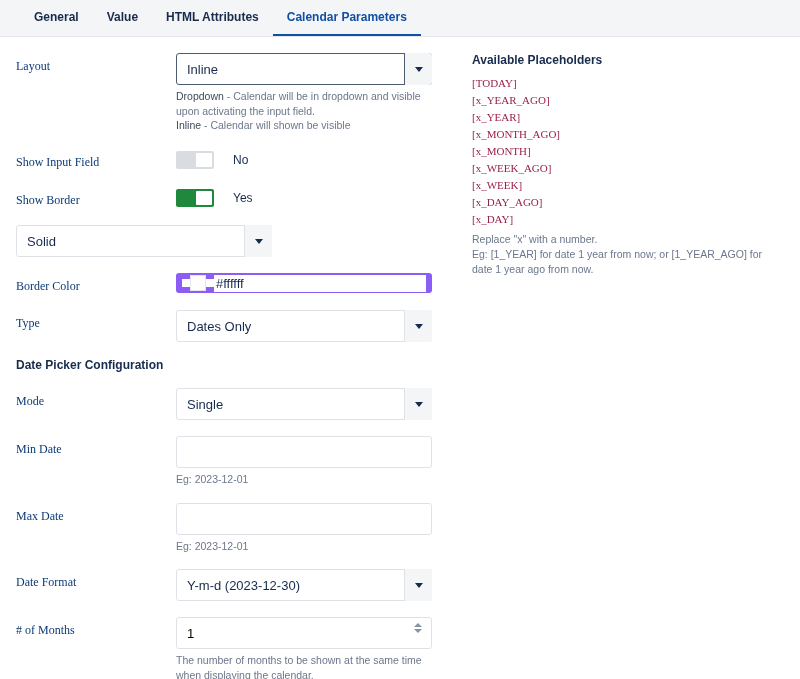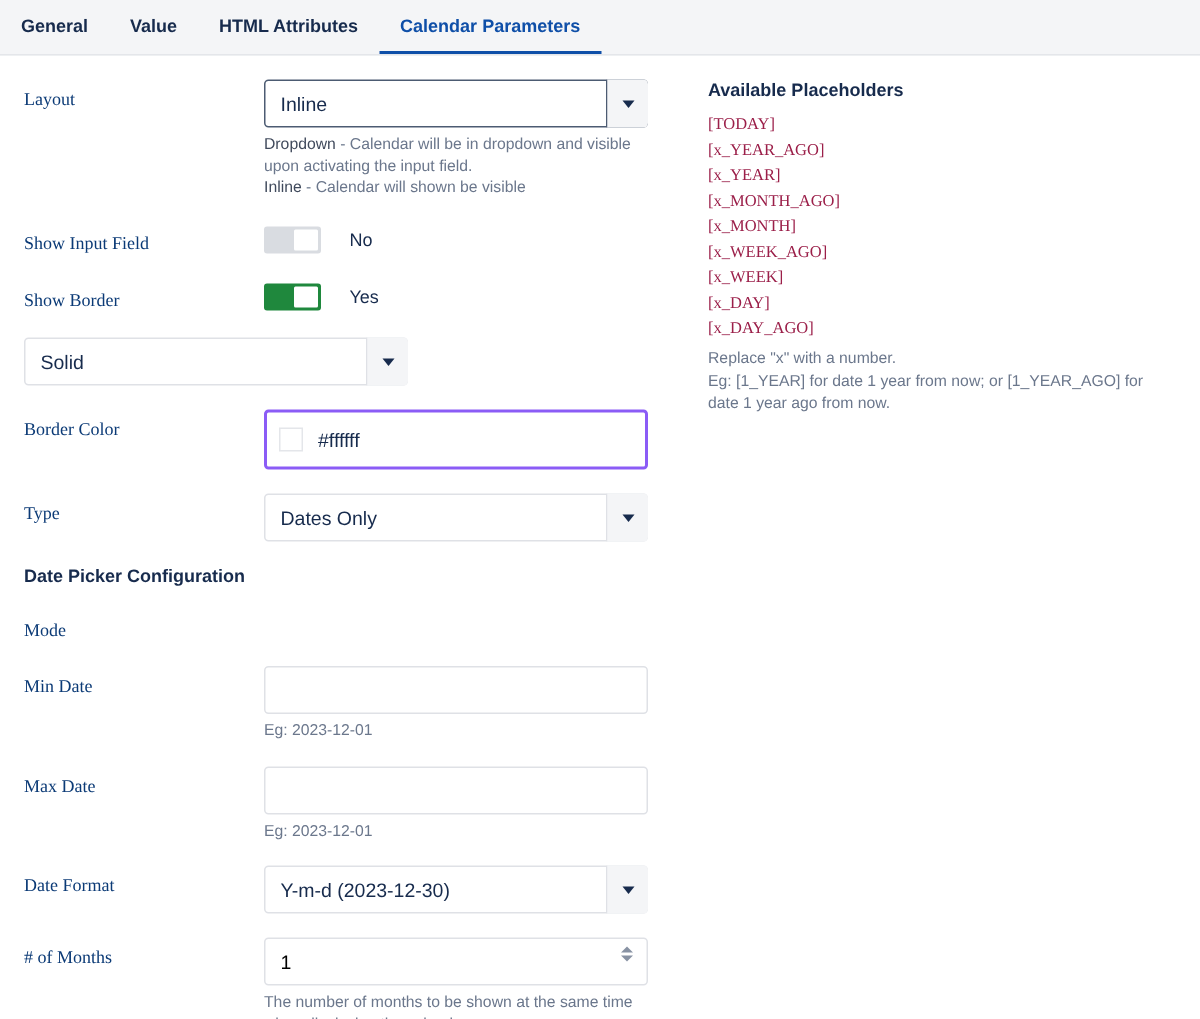--- a/index.html
+++ b/index.html
@@ -8,21 +8,21 @@
     font-family: -apple-system, BlinkMacSystemFont, "Segoe UI", Arial, sans-serif;
     font-size: 12px;
     color: #172b4d;
     background: #ffffff;
     width: 800px;
   }
   .tabs {
     display: flex;
     background: #f4f5f7;
     border-bottom: 1px solid #e4e6ea;
-    padding: 0 0;
+    padding: 0 20px;
     text-align: center;
   }
   .tab {
     padding: 10px 14px;
     font-size: 12px;
     font-weight: 600;
     color: #172b4d;
     cursor: pointer;
   }
   .tab.active {
@@ -145,22 +145,22 @@
     height: 32px;
     border: 1px solid #dfe1e6;
     border-radius: 3px;
     padding: 0 10px;
     font-size: 13px;
     color:#172b4d;
     background:#fff;
   }
   .color-input-wrap {
     width: 256px;
-    height: 40px;
-    border: 2px solid #8b5cf6;
+    height: 20px;
+    border: 6px solid #8b5cf6;
     border-radius: 3px;
     display: flex;
     align-items: center;
     background:#fff;
   }
   .swatch {
     width: 16px;
     height: 16px;
     border: 1px solid #e4e6ea;
     margin: 0 8px;
@@ -310,20 +310,30 @@
               <div class="chev"></div>
             </div>
         </div>
       </div>
     </div>
 
     <div class="section-title">Date Picker Configuration</div>
 
     <div class="row">
       <div class="label-col">Mode</div>
+      <div class="control-col">
+        <div class="select-wrap">
+          <div class="select-box">
+              <span>Single</span>
+            </div>
+          <div class="select-btn">
+              <div class="chev"></div>
+            </div>
+        </div>
+      </div>
     </div>
 
     <div class="row">
       <div class="label-col">Min Date</div>
       <div class="control-col">
         <input class="text-input" value="" style="">
         <div class="help">Eg: 2023-12-01</div>
       </div>
     </div>
 
@@ -367,20 +377,20 @@
 
   <div class="side-area">
     <div class="side-title">Available Placeholders</div>
     <div class="ph">[TODAY]</div>
     <div class="ph">[x_YEAR_AGO]</div>
     <div class="ph">[x_YEAR]</div>
     <div class="ph">[x_MONTH_AGO]</div>
     <div class="ph">[x_MONTH]</div>
     <div class="ph">[x_WEEK_AGO]</div>
     <div class="ph">[x_WEEK]</div>
+    <div class="ph">[x_DAY_AGO]</div>
     <div class="ph">[x_DAY]</div>
-    <div class="ph">[x_DAY_AGO]</div>
     <div class="side-help">
       <span>Replace "x" with a number.</span><br>
       <span>Eg: [1_YEAR] for date 1 year from now; or [1_YEAR_AGO] for date 1 year ago from now.</span>
     </div>
   </div>
 </div>
 
 </body></html>

